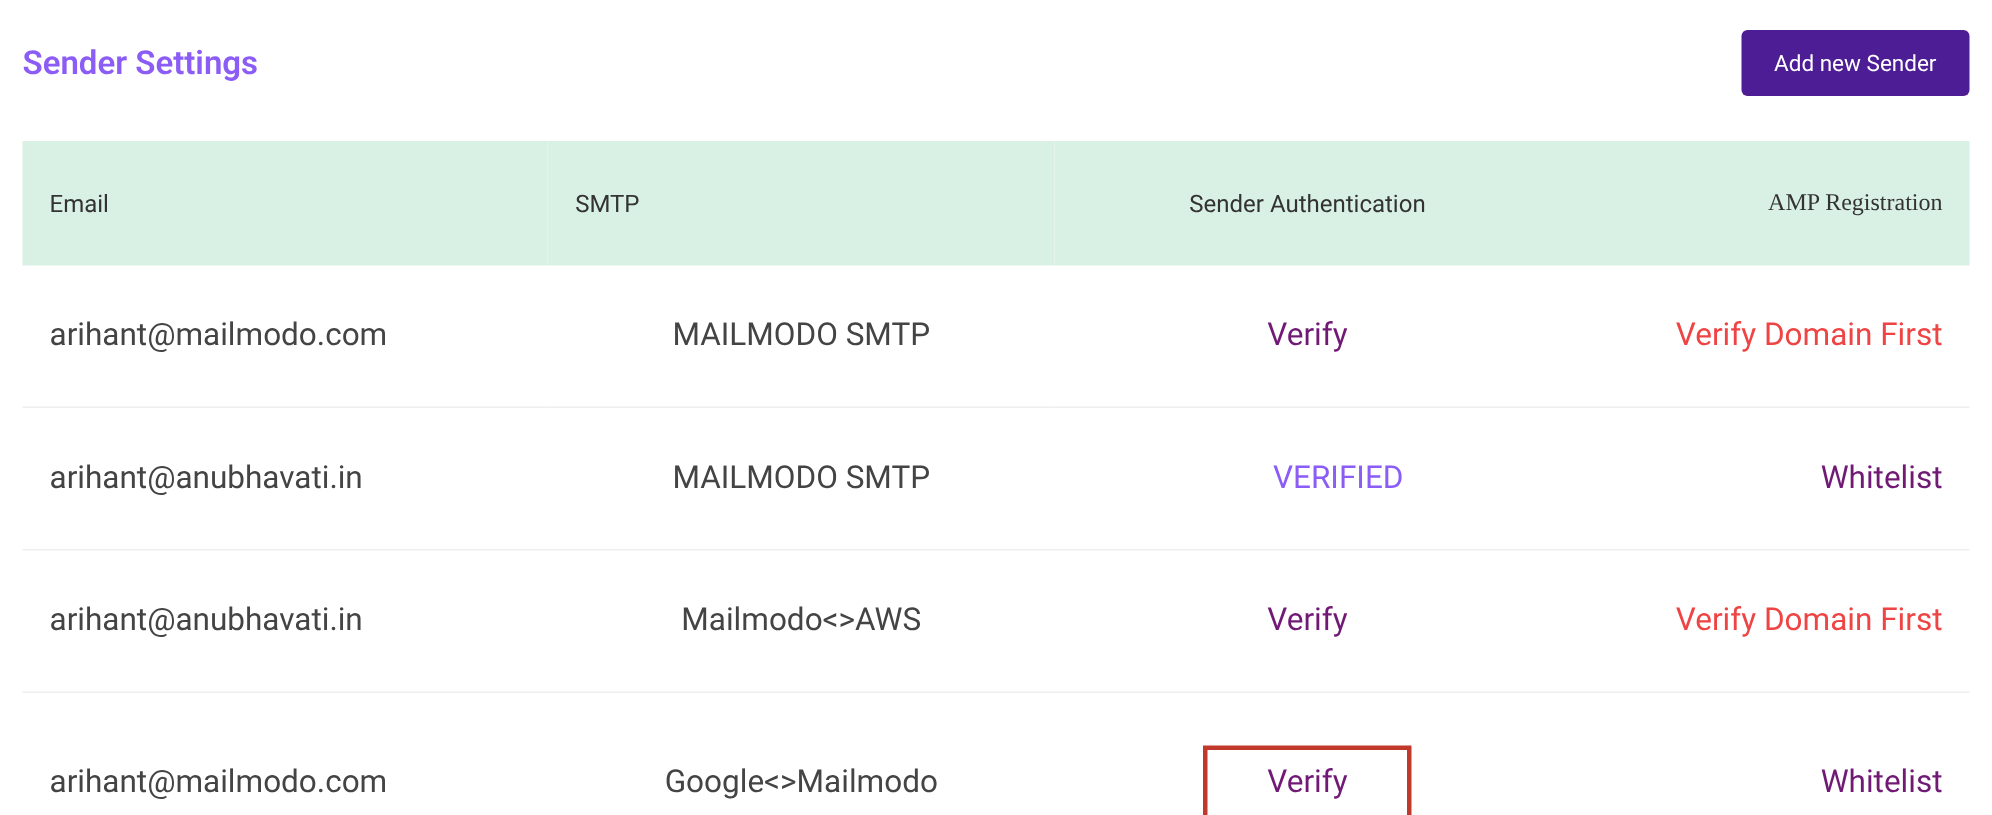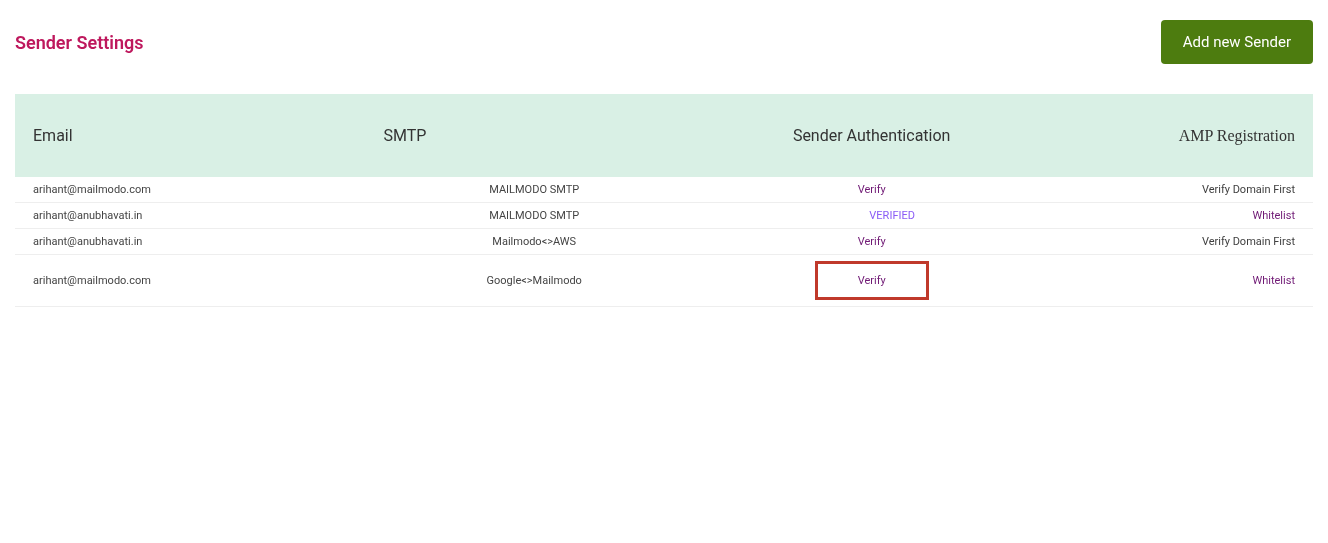--- a/index.html
+++ b/index.html
@@ -13,26 +13,26 @@
       padding: 20px 15px;
       color: #333;
     }
     .header-row {
       display: flex;
       justify-content: space-between;
       align-items: center;
       margin-bottom: 30px;
     }
     .page-title {
-      font-size: 18px;
+      font-size: 22px;
       font-weight: 600;
-      color: #be185d;
+      color: #8b5cf6;
     }
     .add-button {
-      background: #4d7c0f;
+      background: #4c1d95;
       color: #ffffff;
       border: none;
       border-radius: 4px;
       padding: 13px 22px;
       font-size: 15px;
       cursor: pointer;
       font-family: inherit;
     }
     .table {
       width: 100%;
@@ -49,43 +49,43 @@
       color: #333;
     }
     .table th.col-domain {
       text-align: center;
     }
     .table th.col-amp {
       text-align: right;
       font-family: Liberation Serif, serif;
     }
     .table td {
-      padding: 6px 18px;
-      font-size: 11px;
+      padding: 35px 18px;
+      font-size: 21px;
       color: #444;
       border-bottom: 1px solid #eeeeee;
     }
     .table td.cell-email {
       text-align: left;
     }
     .table td.cell-smtp {
       text-align: center;
     }
     .table td.cell-domain {
       text-align: center;
     }
     .table td.cell-amp {
       text-align: right;
     }
     .link {
       color: #701a75;
       cursor: pointer;
     }
     .static-text {
-      color: #404040;
+      color: #ef4444;
       text-align: center;
     }
     .verified-text {
       color: #8b5cf6;
       margin-left: 41px;
     }
     .highlight-box {
       display: inline-block;
       border: 3px solid #c0392b;
       padding: 10px 40px;

